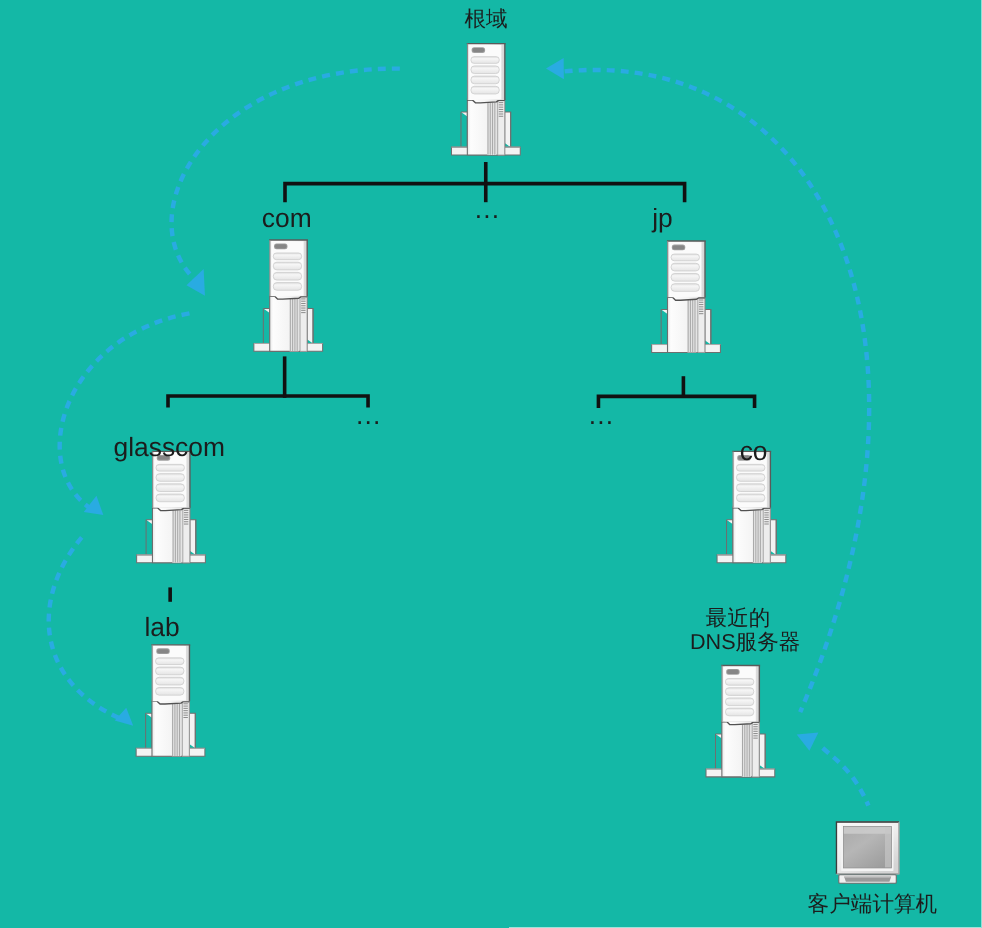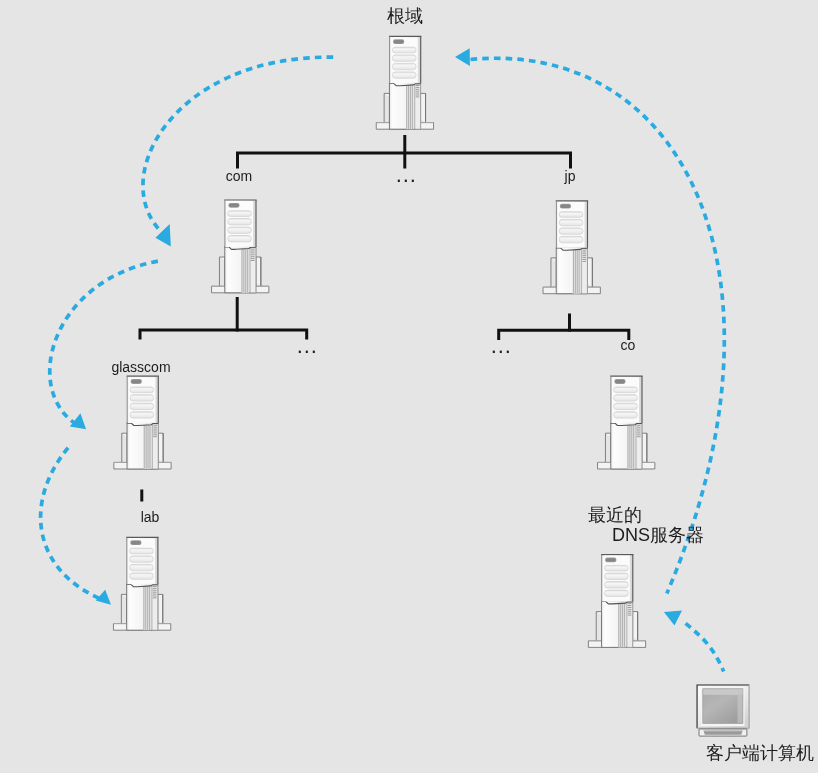--- a/index.html
+++ b/index.html
@@ -1,23 +1,23 @@
 <!DOCTYPE html>
 <html><head>
 <meta charset="utf-8">
 <title>DNS</title>
 <style>
   html,body{margin:0;padding:0;background:#fff;}
   body{width:818px;height:773px;overflow:hidden;font-family:"Liberation Sans",sans-serif;}
-  #stage{position:relative;width:818px;height:773px;background:#e5e5e5;}
+  #stage{position:relative;width:818px;height:773px;background:#14b8a6;}
   *{-webkit-font-smoothing:antialiased;}
   .layer{position:absolute;left:0;top:0;}
   .lbl{position:absolute;color:#1c1c1c;white-space:pre;text-align:center;line-height:1.28;
        transform:translateX(-50%);}
-  .lat{font-size:14px;}
+  .lat{font-size:22px;}
   .ell{font-size:22px;letter-spacing:1.0px;}
   .cjk{font-size:18px;}
   svg{display:block;overflow:visible;}
 </style>
 </head>
 <body>
 
 <div id="stage">
 
   <svg class="layer" width="818" height="773" viewBox="0 0 818 773">
@@ -142,23 +142,23 @@
     <use href="#icon-server" x="542.25" y="199.50"></use>
     <use href="#icon-server" x="113.05" y="374.80"></use>
     <use href="#icon-server" x="596.75" y="374.80"></use>
     <use href="#icon-server" x="112.65" y="536.00"></use>
     <use href="#icon-server" x="587.55" y="553.20"></use>
     <use href="#icon-monitor" x="696.60" y="684.80"></use>
   </svg>
   <div class="lbl cjk" style="left:405.0px;top:5.0px">根域</div>
   <div class="lbl lat" style="left:239.0px;top:167.5px">com</div>
   <div class="lbl ell" style="left:406.3px;top:160.8px">...</div>
-  <div class="lbl lat" style="left:570.0px;top:167.5px">jp</div>
+  <div class="lbl lat" style="left:552px;top:167.5px">jp</div>
   <div class="lbl lat" style="left:141.0px;top:359px">glasscom</div>
   <div class="lbl ell" style="left:307.3px;top:331.8px">...</div>
   <div class="lbl ell" style="left:501.3px;top:331.8px">...</div>
-  <div class="lbl lat" style="left:628.0px;top:337px">co</div>
-  <div class="lbl lat" style="left:150px;top:509.0px">lab</div>
+  <div class="lbl lat" style="left:628.0px;top:362px">co</div>
+  <div class="lbl lat" style="left:135px;top:509.0px">lab</div>
   <div class="lbl cjk" style="left:615px;top:504.0px">最近的</div>
-  <div class="lbl cjk" style="left:658px;top:523.5px">DNS服务器</div>
-  <div class="lbl cjk" style="left:760px;top:742.0px">客户端计算机</div>
+  <div class="lbl cjk" style="left:621.0px;top:523.5px">DNS服务器</div>
+  <div class="lbl cjk" style="left:727px;top:742.0px">客户端计算机</div>
 
 </div>
 
 </body></html>

